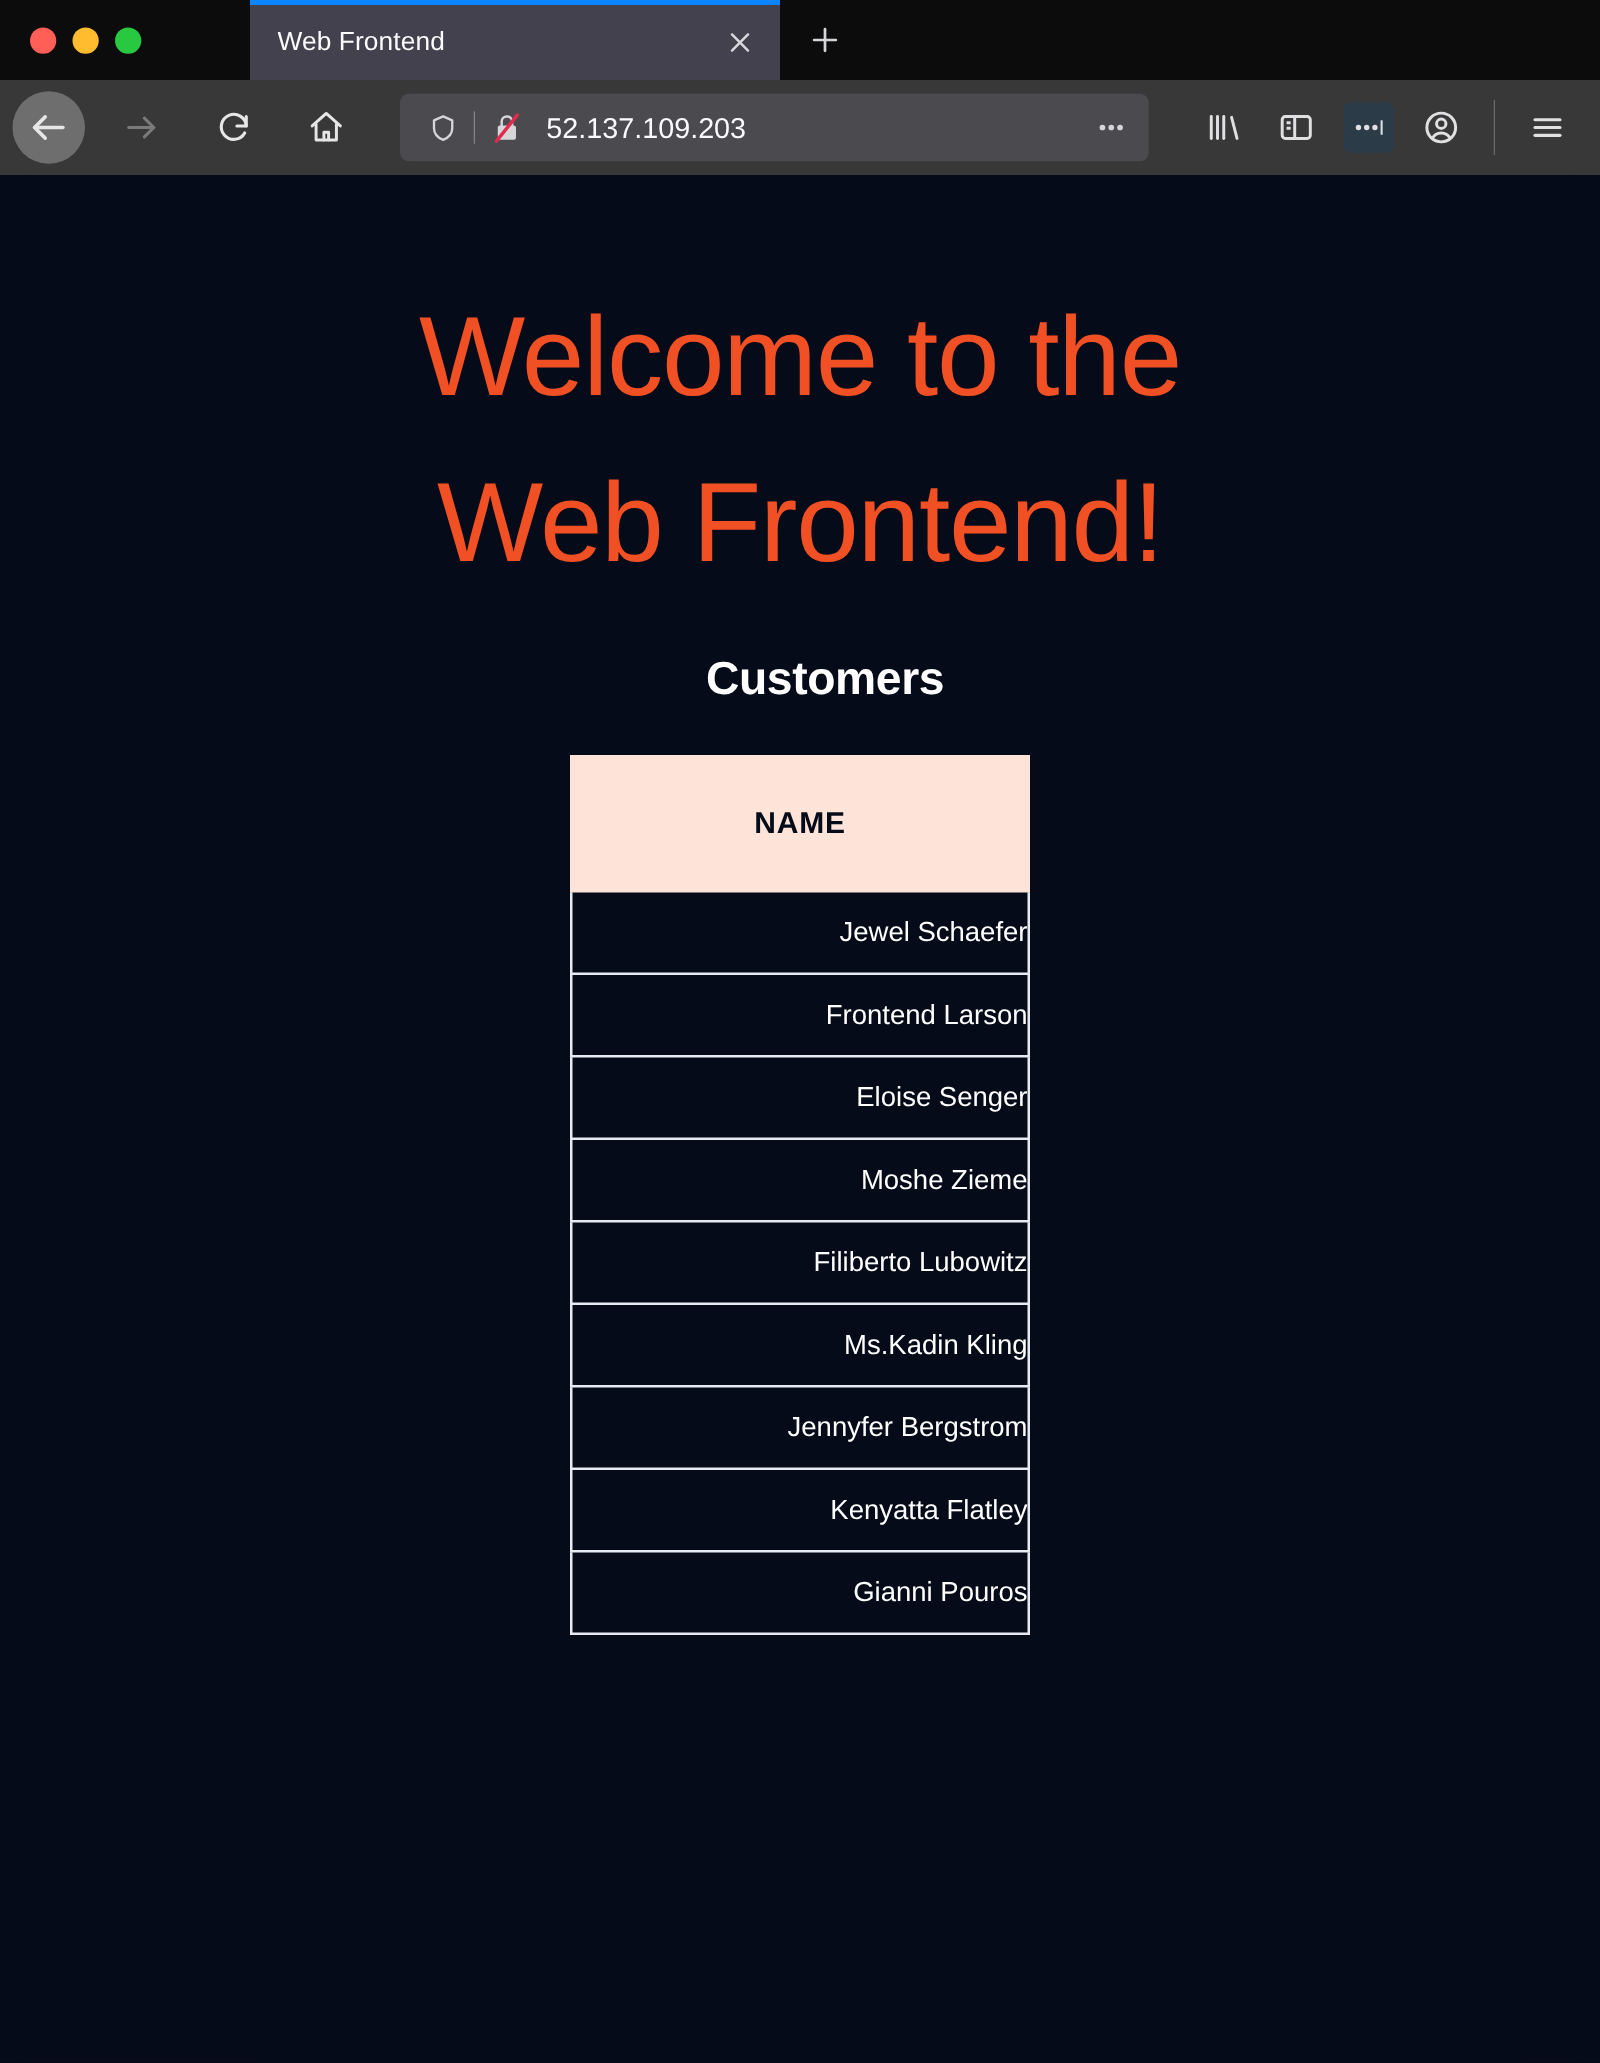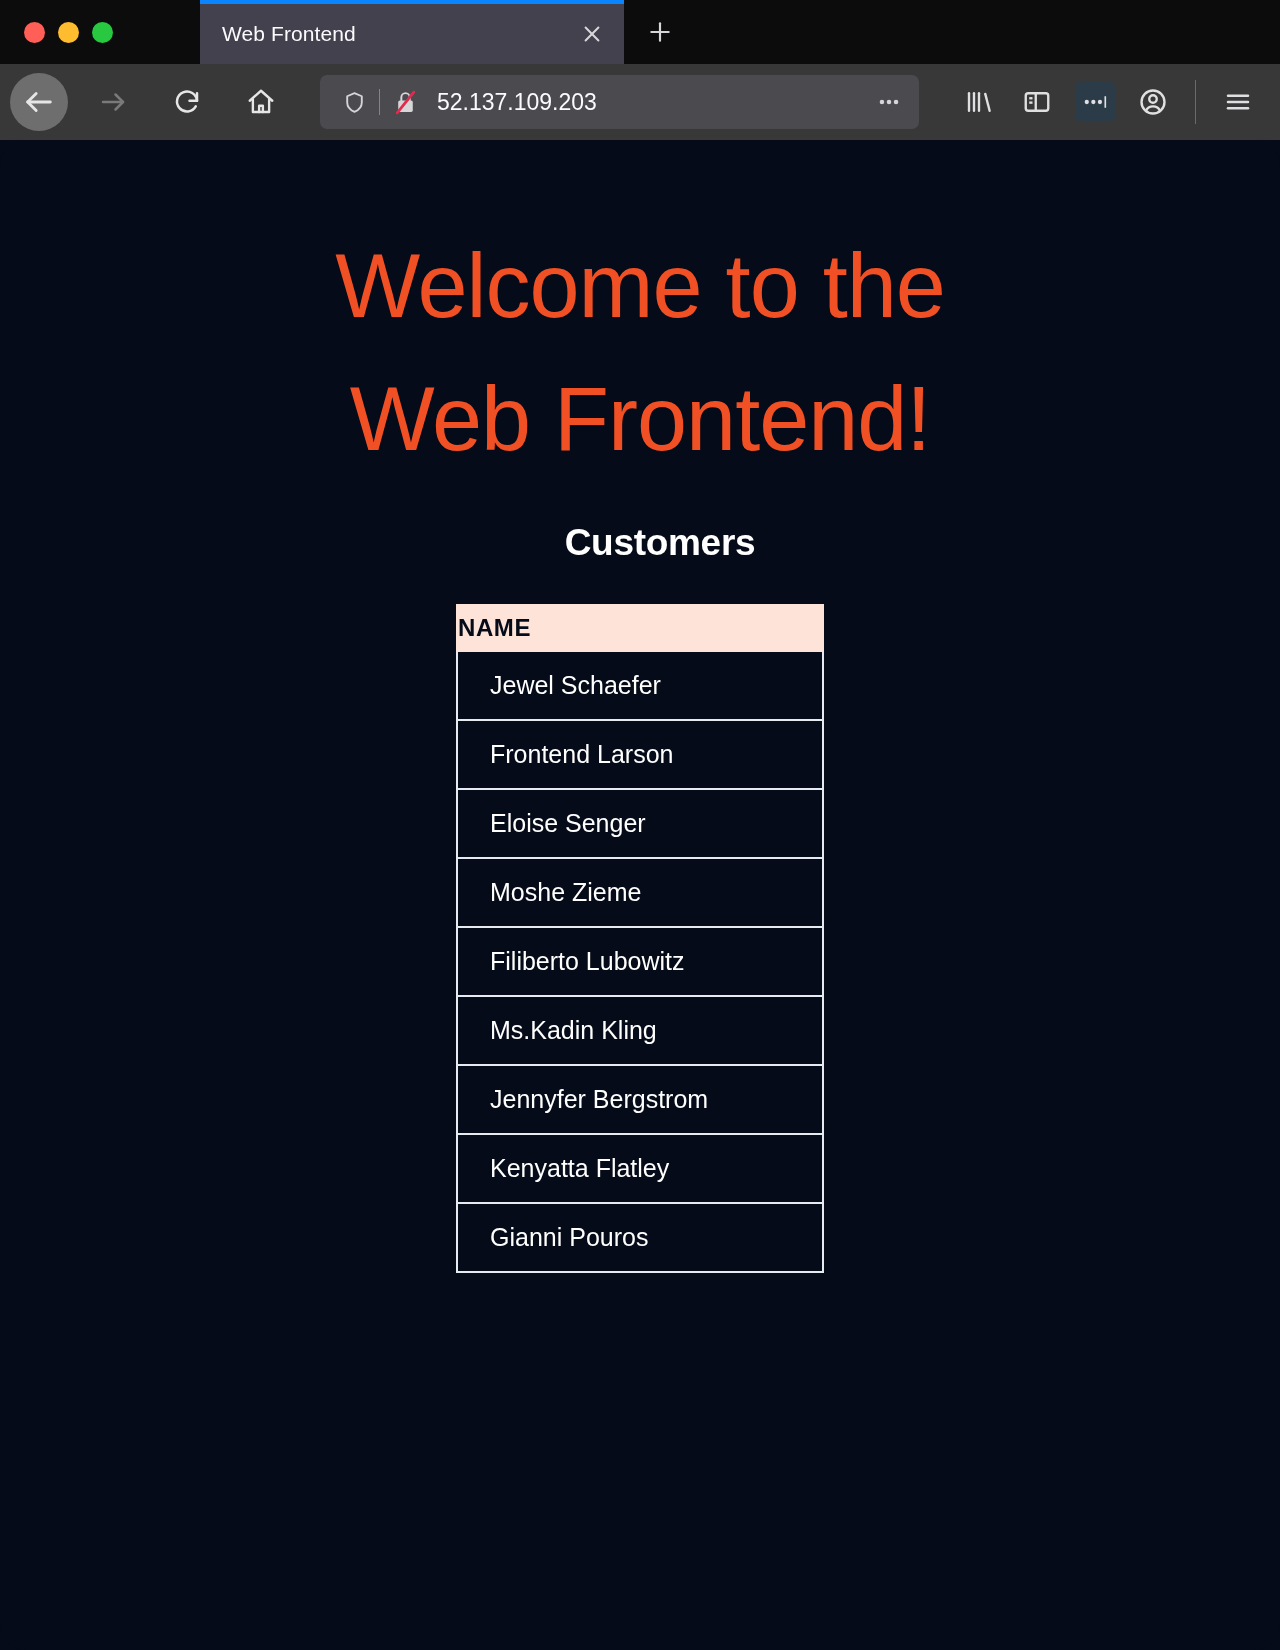--- a/index.html
+++ b/index.html
@@ -239,30 +239,30 @@
   table.customers {
     width: 368px;
     border-collapse: collapse;
     table-layout: fixed;
   }
   table.customers th {
     background: #fde3d8;
     color: #050b18;
     font-size: 24px;
     font-weight: bold;
-    text-align: left;
+    text-align: center;
     letter-spacing: 0.6px;
-    padding: 8px 0;
+    padding: 39px 0;
     border: 2px solid #fde3d8;
   }
   table.customers td {
     color: #ffffff;
-    font-size: 25px;
+    font-size: 22px;
     font-weight: 400;
-    text-align: left;
+    text-align: right;
     padding: 19px 0 19px 32px;
     border: 2px solid #e8eaf2;
     white-space: nowrap;
   }
 </style>
 </head>
 <body>
 
 <div class="browser">
 

